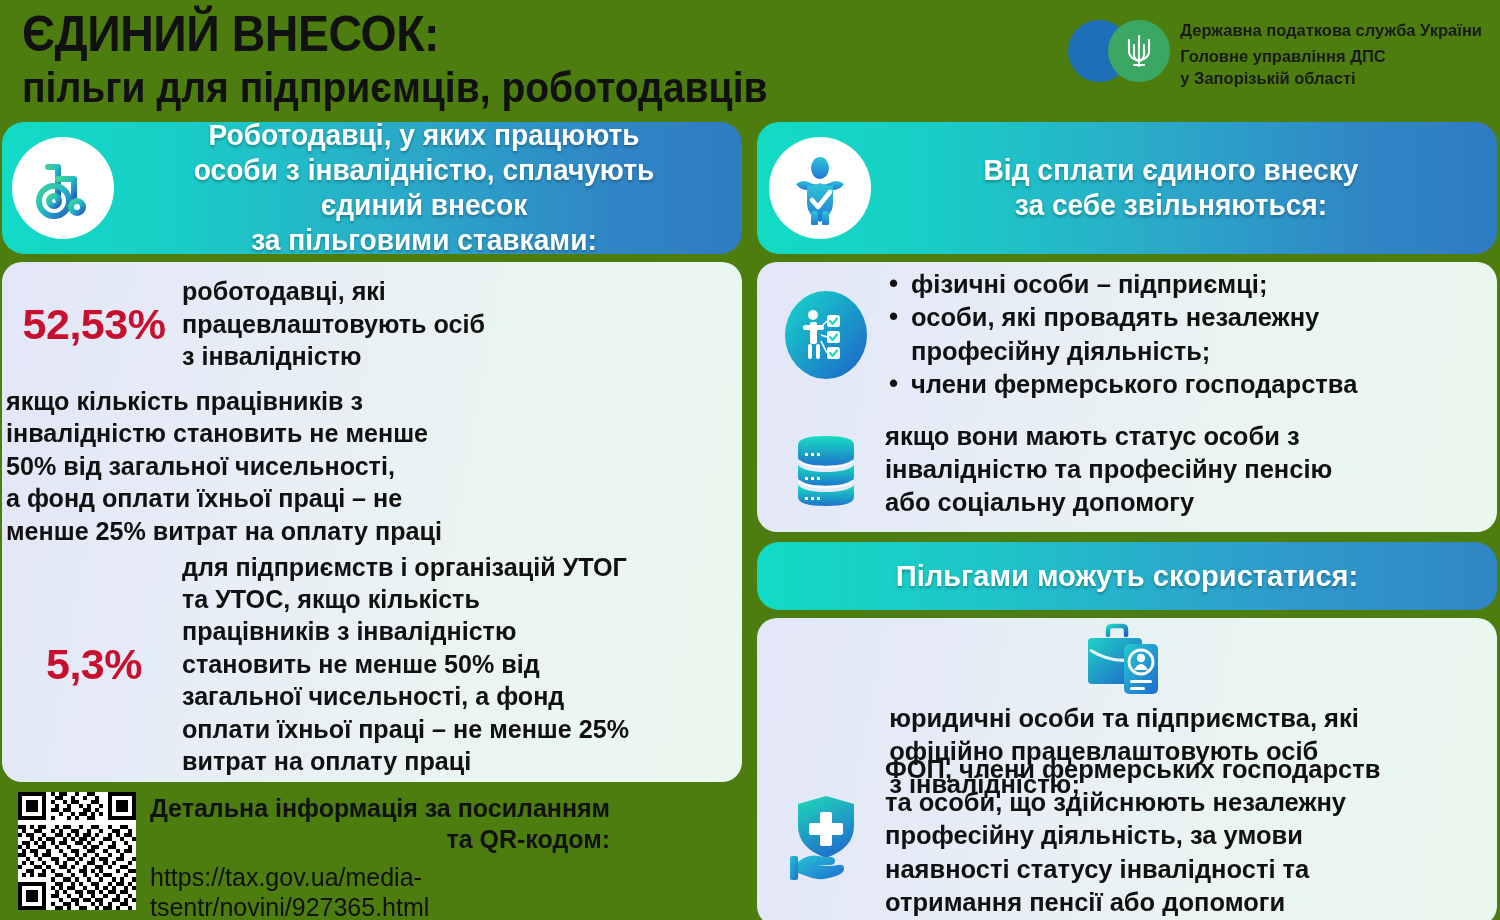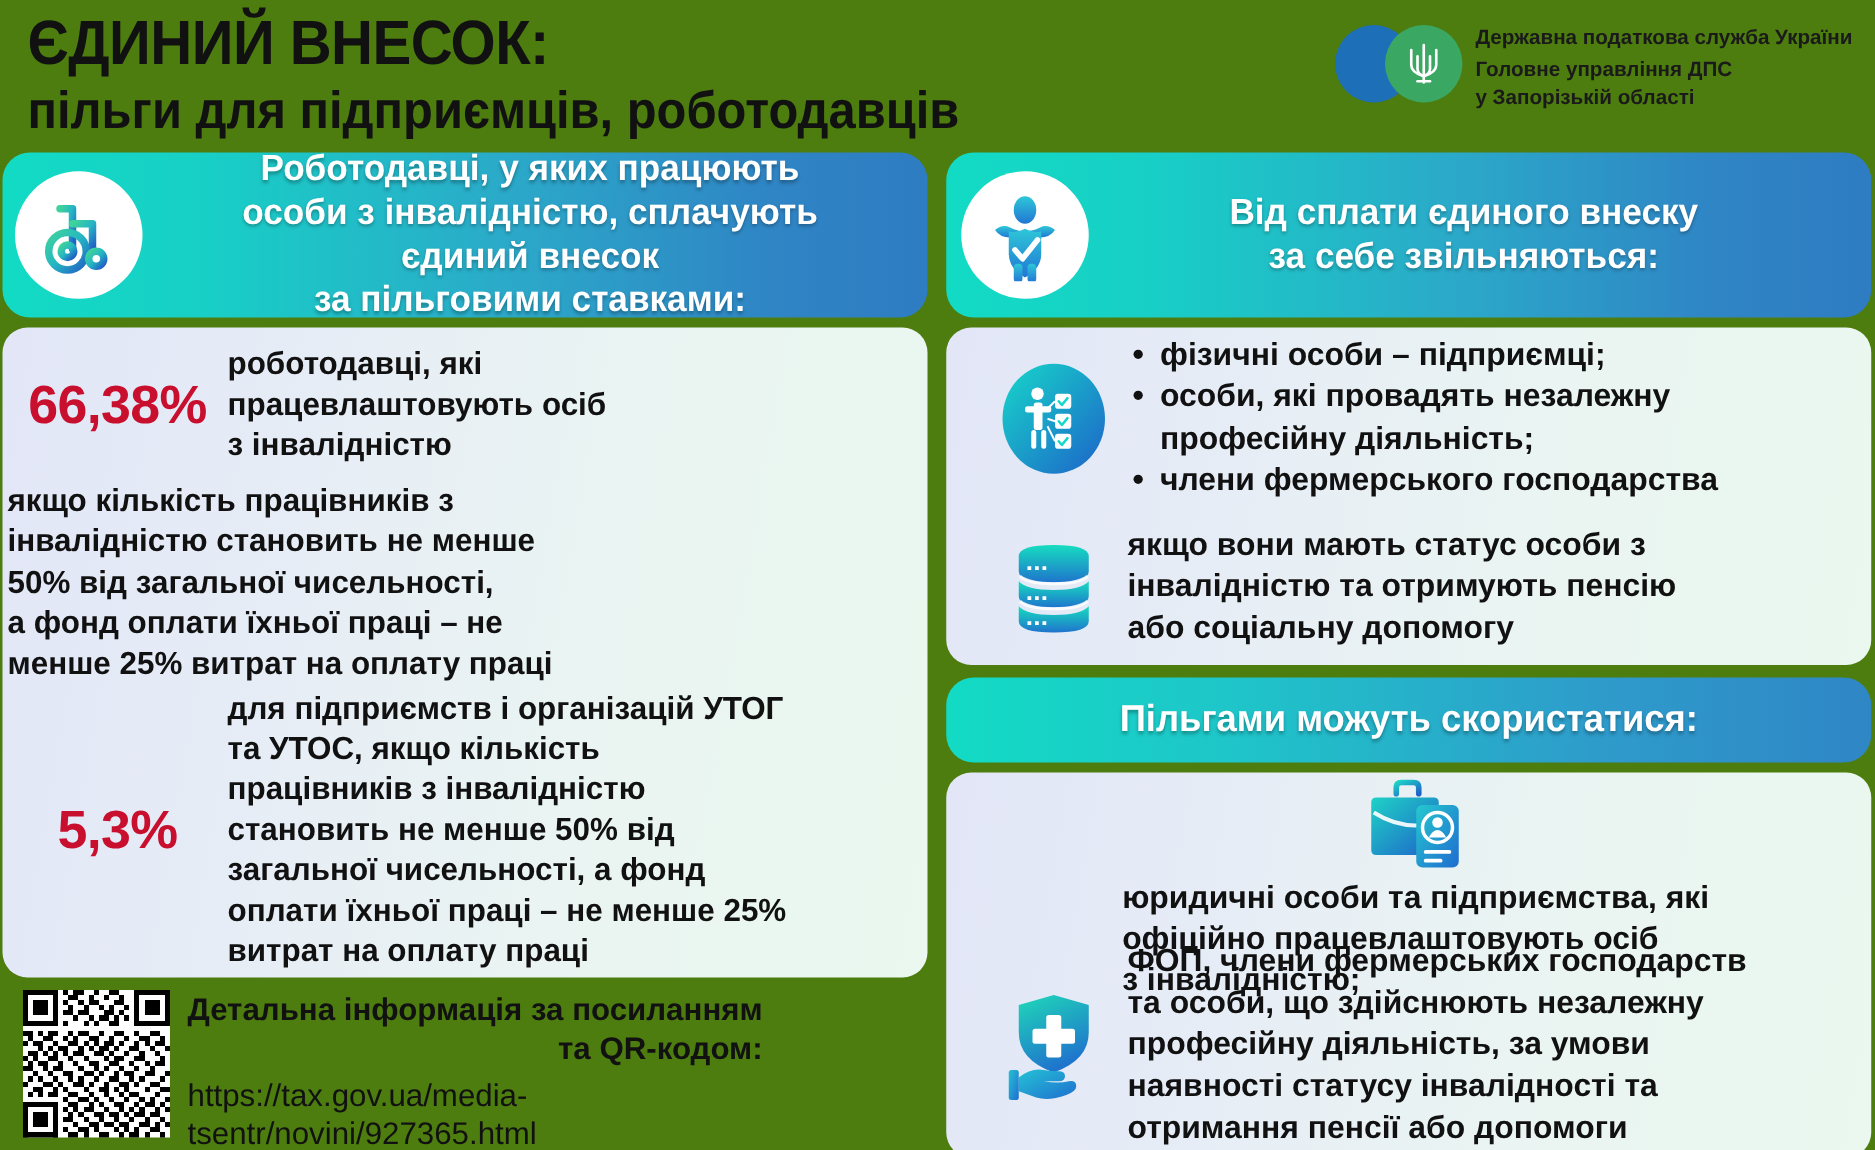--- a/index.html
+++ b/index.html
@@ -183,21 +183,21 @@
   }
   .qr-url {
     color: #111111; font-weight: normal; font-size: 25px;
     line-height: 1.2; margin-top: 8px; white-space: pre-line;
   }
 
   
   .icon-row {
     display: flex;
     align-items: center;
-    padding: 0 16px 0 27px;
+    padding: 0 16px 0 10px;
   }
   .icon-slot {
     flex: none;
     width: 118px;
     display: flex; align-items: center; justify-content: center;
   }
   .icon-body {
     flex: 1;
     color: #111111;
     font-weight: bold;
@@ -284,21 +284,21 @@
       </div>
       <div class="banner-text">Роботодавці, у яких працюють
 особи з інвалідністю, сплачують
 єдиний внесок
 за пільговими ставками:</div>
     </div>
 
     <div class="panel">
 
       <div class="rate-row r1">
-        <div class="rate-value">66,38%</div>
+        <div class="rate-value">52,53%</div>
         <div class="rate-desc">роботодавці, які
 працевлаштовують осіб
 з інвалідністю</div>
       </div>
 
       <div class="rate-row r2">
         <div class="rate-desc">якщо кількість працівників з
 інвалідністю становить не менше
 50% від загальної чисельності,
 а фонд оплати їхньої праці – не
@@ -650,21 +650,21 @@
                 <rect x="21" y="66" width="3" height="3"></rect>
                 <rect x="27" y="66" width="3" height="3"></rect>
             </g>
             <g fill="none" stroke="#ffffff" stroke-width="2.4" opacity="0.85">
               <path d="M9 30 q7 6 27 6 q20 0 27-6"></path>
               <path d="M9 50 q7 6 27 6 q20 0 27-6"></path>
             </g>
           </svg>
         </div>
         <div class="icon-body plain-body">якщо вони мають статус особи з
-інвалідністю та отримують пенсію
+інвалідністю та професійну пенсію
 або соціальну допомогу</div>
       </div>
     </div>
 
     <div class="banner banner-grad2 banner-sub" style="margin-top:10px">
       <div class="banner-text">Пільгами можуть скористатися:</div>
     </div>
 
     <div class="panel">
 

